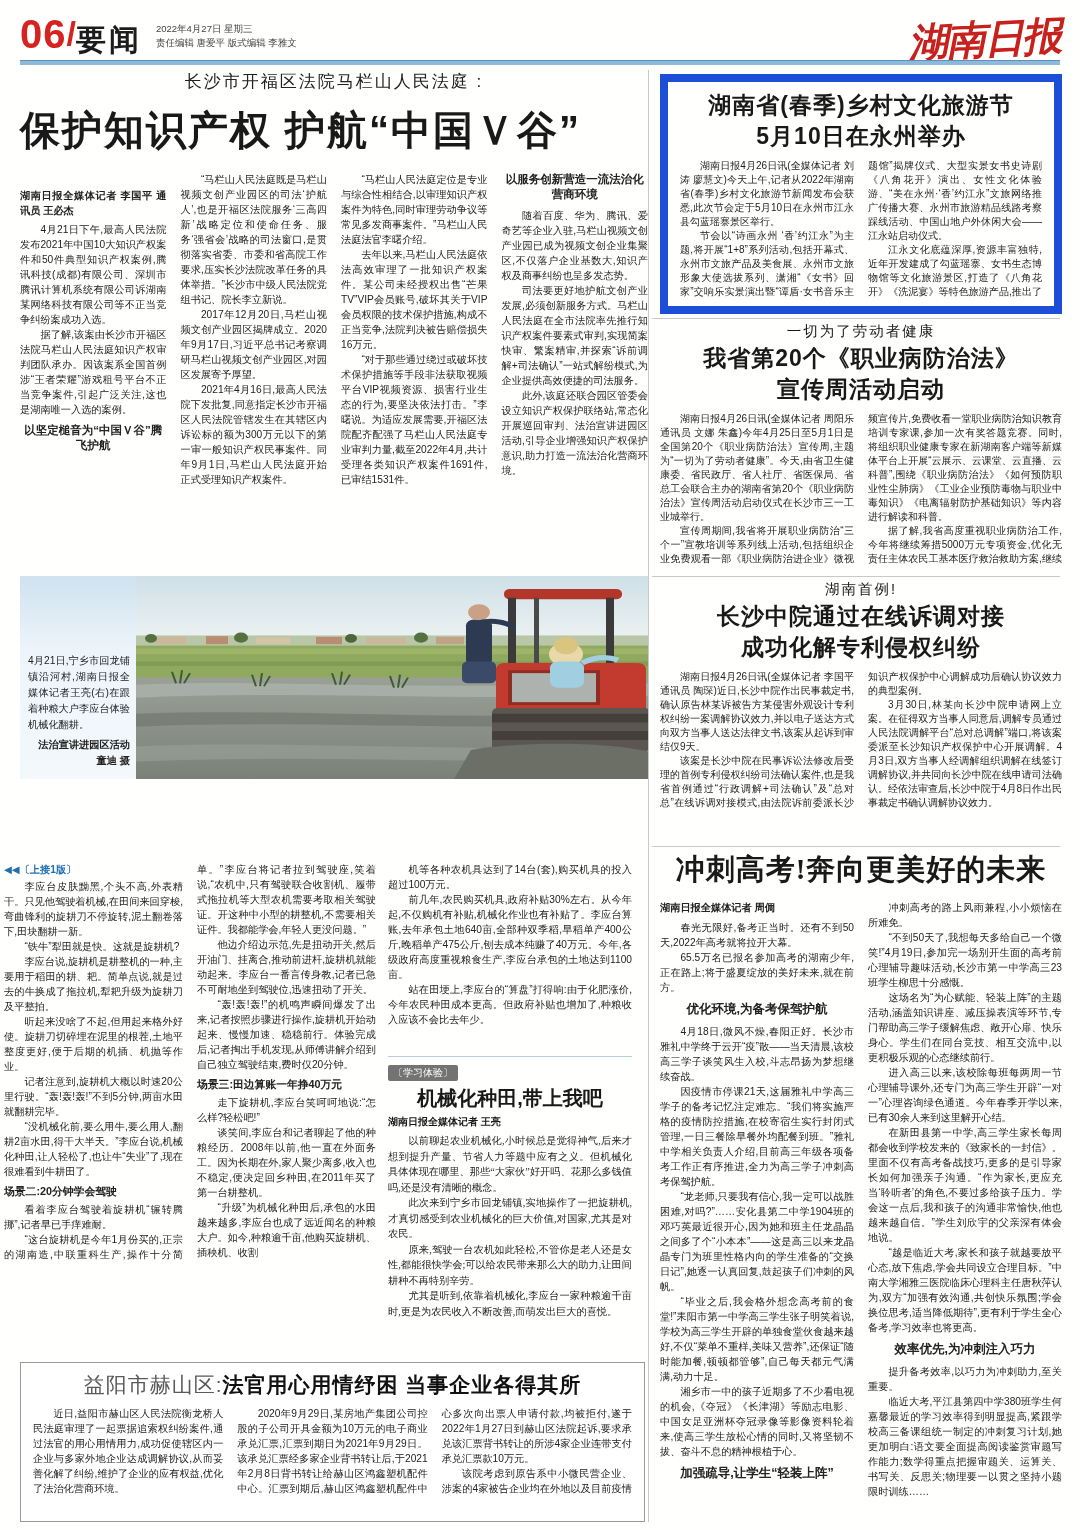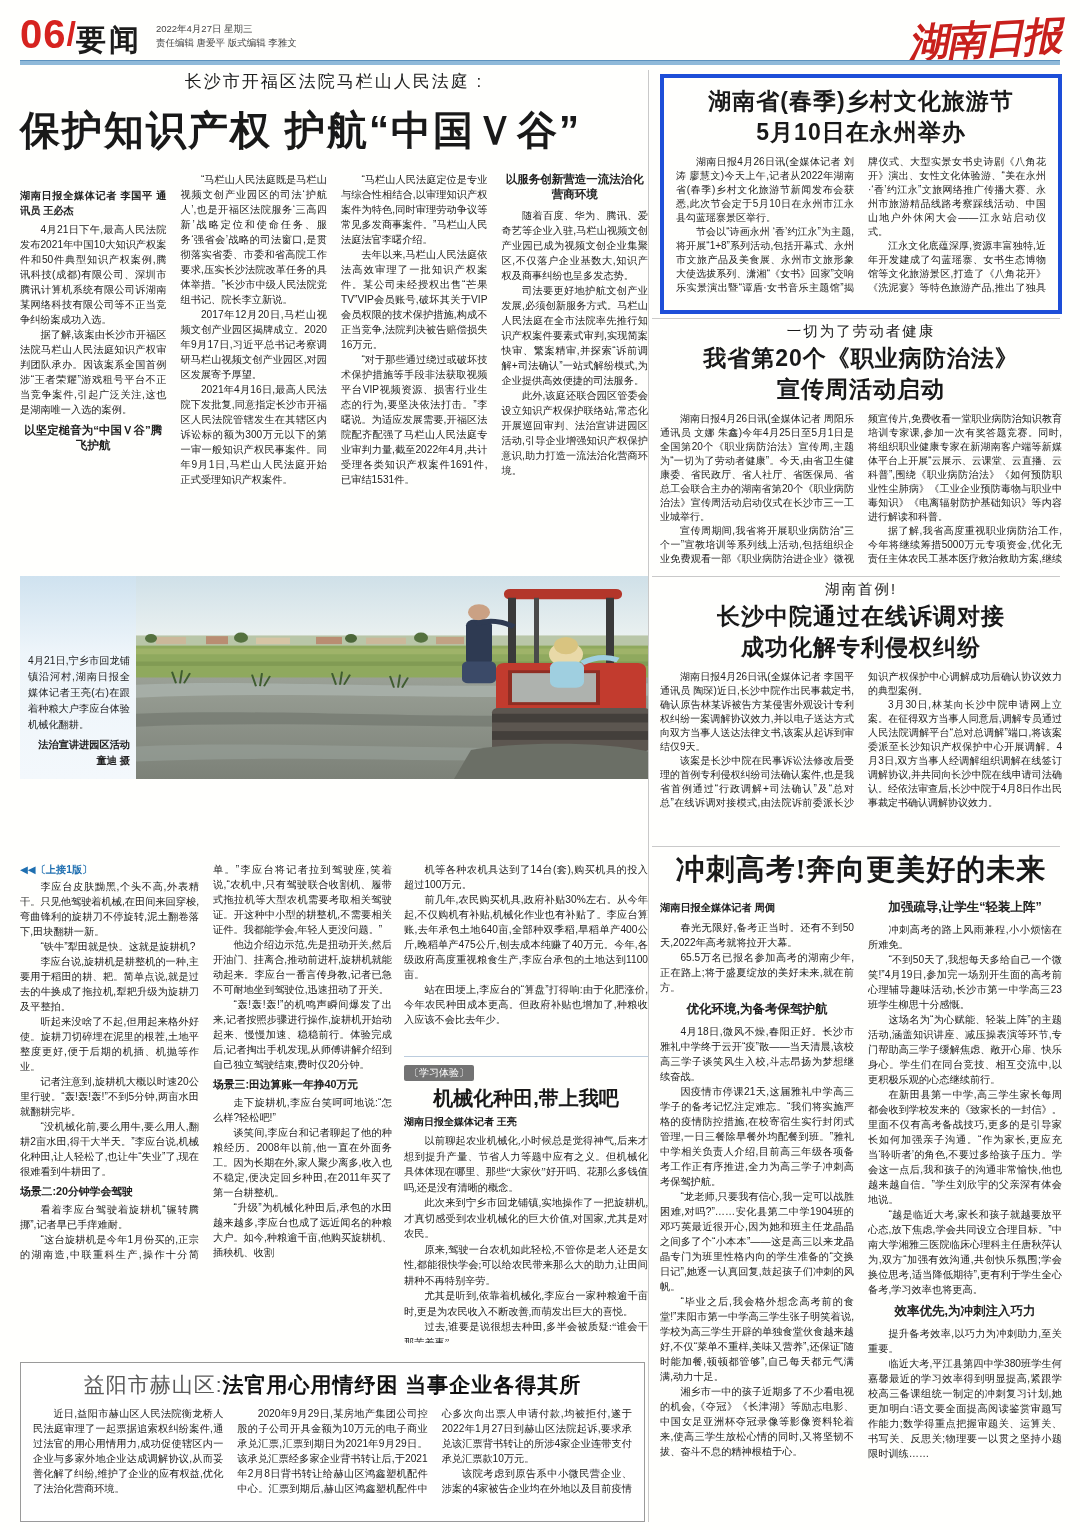--- a/index.html
+++ b/index.html
@@ -32,42 +32,42 @@
   #main-headline{text-align:left;font-size:40px;font-weight:bold;letter-spacing:2px;margin-top:10px;}
   #main-body{margin-top:14px;height:368px;}
   
   #photo-row{position:absolute;left:20px;top:576px;width:628px;height:203px;display:flex;}
   #cap-panel{width:116px;height:100%;background:linear-gradient(180deg,#cfe2ef 0%,#eef5fa 38%,#f3f8fc 100%);
              position:relative;}
   #cap-text{position:absolute;left:8px;right:6px;bottom:10px;font-size:10.2px;line-height:16px;text-align:justify;color:#222;}
   #cap-credit{margin-top:4px;text-align:right;font-weight:bold;}
   #photo{flex:1;height:100%;}
   
-  #farm{position:absolute;left:20px;top:862px;width:628px;height:496px;display:flex;}
+  #farm{position:absolute;left:4px;top:862px;width:628px;height:496px;display:flex;}
   #farm-left{width:372px;height:100%;}
   #farm-right{width:244px;margin-left:12px;display:flex;flex-direction:column;}
   #farm-right-top{height:188px;}
   
   #exp-box{margin-top:6px;border-top:1px solid #bcd;padding-top:5px;height:296px;overflow:hidden;}
   #exp-tag{display:inline-block;background:#737373;color:#fff;font-size:10px;padding:1px 5px;border-radius:2px;}
   #exp-headline{text-align:center;font-size:20px;font-weight:bold;margin:4px 0 3px;}
   #exp-byline{font-size:10px;font-weight:bold;margin-bottom:4px;}
   #exp-body{font-family:"Liberation Serif","DejaVu Serif",serif;font-size:10.2px;line-height:15.5px;}
   #exp-body .para{text-indent:2em;margin:0;}
   
   #bottom-art{position:absolute;left:20px;top:1362px;width:625px;height:160px;border:1px solid #9a9a9a;
               padding:8px 12px;box-sizing:border-box;background:#fff;}
   #bottom-headline{text-align:center;font-size:21px;margin-bottom:7px;}
   #bottom-headline .hl-pre{color:#5a5a5a;font-weight:normal;letter-spacing:1px;}
   #bottom-headline .hl-main{font-weight:bold;color:#111;letter-spacing:1px;}
   #bottom-body{height:104px;}
   
   #v-divider{position:absolute;left:648px;top:70px;bottom:8px;border-left:1px solid #c9c9c9;}
   .rail-art{position:absolute;left:660px;width:402px;}
-  #fest-box{top:74px;height:240px;border:4px solid #1d4ed8;padding:8px 12px;box-sizing:border-box;}
+  #fest-box{top:74px;height:240px;border:8px solid #1d4ed8;padding:8px 12px;box-sizing:border-box;}
   .rail-headline{text-align:center;font-weight:bold;font-size:23px;line-height:31px;letter-spacing:1px;}
   .rail-kicker{text-align:center;font-size:14.5px;letter-spacing:2px;margin-bottom:2px;}
   .rail-body{font-size:10px;line-height:14px;margin-top:7px;}
   #occ-art{top:322px;height:250px;}
   #pat-art{top:580px;height:264px;}
   #gaokao-art{top:850px;height:672px;}
   #gaokao-headline{font-family:"Liberation Serif","DejaVu Serif",serif;text-align:center;font-weight:bold;
                    font-size:29px;letter-spacing:1px;}
   #gaokao-art .rail-body{margin-top:10px;}
   #gaokao-art .subhead{font-size:12.5px;margin:7px 0;}
@@ -208,21 +208,20 @@
         </div>
       <div id="exp-box">
         <span id="exp-tag">〔学习体验〕</span>
         <div id="exp-headline">机械化种田,带上我吧</div>
         <div id="exp-byline">湖南日报全媒体记者 王亮</div>
         <div id="exp-body" class="body-txt clip" style="height:210px;">
             <p class="para">以前聊起农业机械化,小时候总是觉得神气,后来才想到提升产量、节省人力等题中应有之义。但机械化具体体现在哪里、那些“大家伙”好开吗、花那么多钱值吗,还是没有清晰的概念。</p>
             <p class="para">此次来到宁乡市回龙铺镇,实地操作了一把旋耕机,才真切感受到农业机械化的巨大价值,对国家,尤其是对农民。</p>
             <p class="para">原来,驾驶一台农机如此轻松,不管你是老人还是女性,都能很快学会;可以给农民带来那么大的助力,让田间耕种不再特别辛劳。</p>
             <p class="para">尤其是听到,依靠着机械化,李应台一家种粮逾千亩时,更是为农民收入不断改善,而萌发出巨大的喜悦。</p>
-            <p class="para">过去,谁要是说很想去种田,多半会被质疑:“谁会干那苦差事”。</p>
           </div>
       </div>
     </div>
   </div>
 
   <div id="bottom-art">
     <div id="bottom-headline">
       <span class="hl-pre">益阳市赫山区:</span><span class="hl-main">法官用心用情纾困  当事企业各得其所</span>
     </div>
     <div id="bottom-body" class="body-txt cols3 clip">
@@ -278,20 +277,21 @@
         <div class="subhead">优化环境,为备考保驾护航</div>
         <p class="para">4月18日,微风不燥,春阳正好。长沙市雅礼中学终于云开“疫”散——当天清晨,该校高三学子谈笑风生入校,斗志昂扬为梦想继续奋战。</p>
         <p class="para">因疫情市停课21天,这届雅礼中学高三学子的备考记忆注定难忘。“我们将实施严格的疫情防控措施,在校寄宿生实行封闭式管理,一日三餐除早餐外均配餐到班。”雅礼中学相关负责人介绍,目前高三年级各项备考工作正有序推进,全力为高三学子冲刺高考保驾护航。</p>
         <p class="para">“龙老师,只要我有信心,我一定可以战胜困难,对吗?”……安化县第二中学1904班的邓巧英最近很开心,因为她和班主任龙晶晶之间多了个“小本本”——这是高三以来龙晶晶专门为班里性格内向的学生准备的“交换日记”,她逐一认真回复,鼓起孩子们冲刺的风帆。</p>
         <p class="para">“毕业之后,我会格外想念高考前的食堂!”耒阳市第一中学高三学生张子明笑着说,学校为高三学生开辟的单独食堂伙食越来越好,不仅“菜单不重样,美味又营养”,还保证“随时能加餐,顿顿都管够”,自己每天都元气满满,动力十足。</p>
         <p class="para">湘乡市一中的孩子近期多了不少看电视的机会,《夺冠》《长津湖》等励志电影、中国女足亚洲杯夺冠录像等影像资料轮着来,使高三学生放松心情的同时,又将坚韧不拔、奋斗不息的精神根植于心。</p>
         <div class="subhead">加强疏导,让学生“轻装上阵”</div>
         <p class="para">冲刺高考的路上风雨兼程,小小烦恼在所难免。</p>
         <p class="para">“不到50天了,我想每天多给自己一个微笑!”4月19日,参加完一场别开生面的高考前心理辅导趣味活动,长沙市第一中学高三23班学生柳思十分感慨。</p>
         <p class="para">这场名为“为心赋能、轻装上阵”的主题活动,涵盖知识讲座、减压操表演等环节,专门帮助高三学子缓解焦虑、敞开心扉、快乐身心。学生们在同台竞技、相互交流中,以更积极乐观的心态继续前行。</p>
+        <p class="para">进入高三以来,该校除每班每两周一节心理辅导课外,还专门为高三学生开辟“一对一”心理咨询绿色通道。今年春季开学以来,已有30余人来到这里解开心结。</p>
         <p class="para">在新田县第一中学,高三学生家长每周都会收到学校发来的《致家长的一封信》。里面不仅有高考备战技巧,更多的是引导家长如何加强亲子沟通。“作为家长,更应充当‘聆听者’的角色,不要过多给孩子压力。学会这一点后,我和孩子的沟通非常愉快,他也越来越自信。”学生刘欣宇的父亲深有体会地说。</p>
         <p class="para">“越是临近大考,家长和孩子就越要放平心态,放下焦虑,学会共同设立合理目标。”中南大学湘雅三医院临床心理科主任唐秋萍认为,双方“加强有效沟通,共创快乐氛围;学会换位思考,适当降低期待”,更有利于学生全心备考,学习效率也将更高。</p>
         <div class="subhead">效率优先,为冲刺注入巧力</div>
         <p class="para">提升备考效率,以巧力为冲刺助力,至关重要。</p>
         <p class="para">临近大考,平江县第四中学380班学生何嘉馨最近的学习效率得到明显提高,紧跟学校高三备课组统一制定的冲刺复习计划,她更加明白:语文要全面提高阅读鉴赏审题写作能力;数学得重点把握审题关、运算关、书写关、反思关;物理要一以贯之坚持小题限时训练……</p>
       </div>
   </div>
 
 </div>
 

